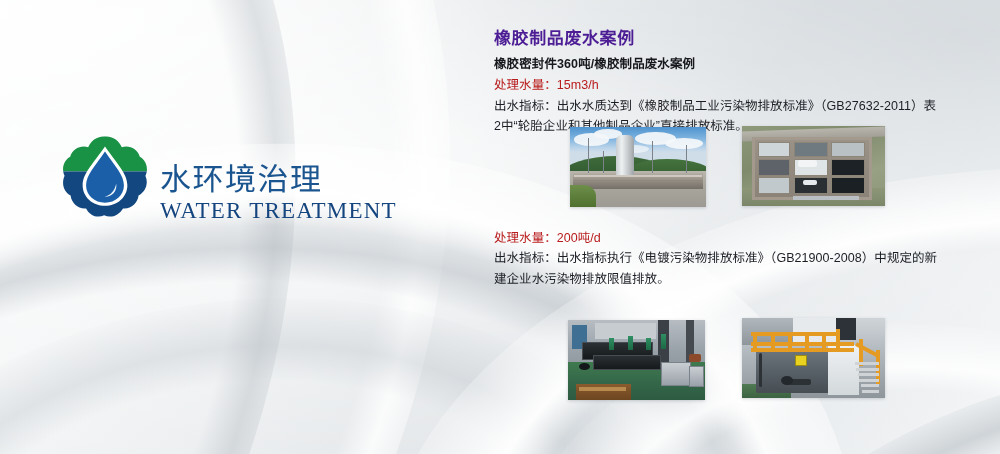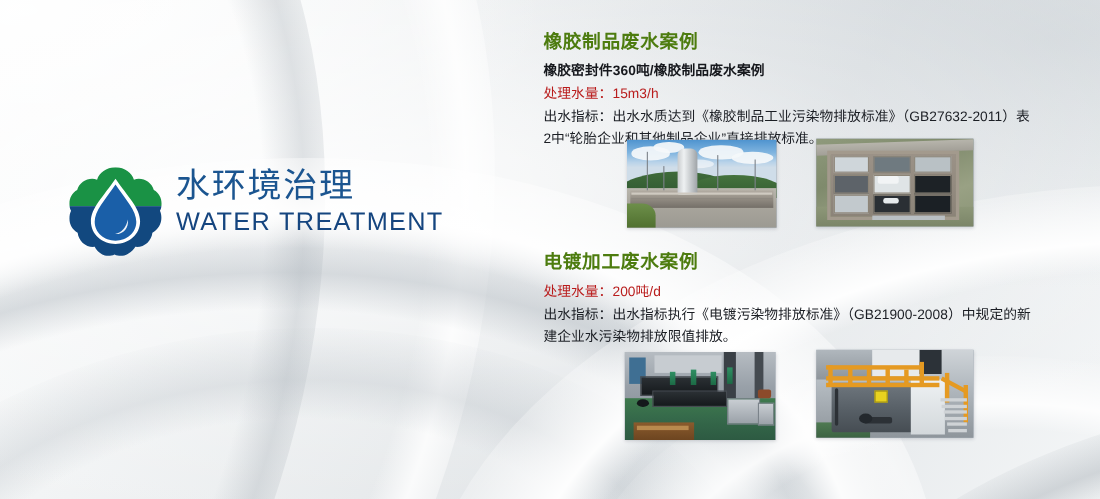--- a/index.html
+++ b/index.html
@@ -76,23 +76,24 @@
   .sw8 { 
     left: 700px; top: 380px; width: 760px; height: 420px;
     background: radial-gradient(ellipse at 50% 50%, rgba(150,159,167,0) 50%, rgba(150,159,167,0.38) 60%, rgba(150,159,167,0) 74%);
     transform: rotate(-16deg);
   }
 
   
   .brand {
     position: absolute;
     left: 62px;
-    top: 150px;
+    top: 134px;
     display: flex;
-    align-items: flex-start;
+    align-items: flex-end;
+    font-family: Liberation Serif, serif;
   }
   .logo-mark { width: 86px; height: 92px; flex: none; }
   .brand-text { margin-left: 12px; padding-top: 2px; }
   .brand-cn {
     font-size: 31px;
     letter-spacing: 1.5px;
     color: #1b5590;
     line-height: 1.12;
     font-weight: 400;
     white-space: nowrap;
@@ -115,21 +116,21 @@
   }
 
   
   .case { position: absolute; left: 494px; width: 452px; }
   .case-a { top: 28px; }
   .case-b { top: 228px; }
 
   .case-title {
     font-size: 17px;
     font-weight: bold;
-    color: #4d7c0f;
+    color: #4c1d95;
     letter-spacing: 0.6px;
     line-height: 1.25;
     margin: 0 0 6px 0;
   }
   .case-sub {
     font-size: 12.5px;
     font-weight: bold;
     color: #16181d;
     letter-spacing: 0.1px;
     line-height: 1.45;
@@ -335,21 +336,20 @@
       <div class="p2-cell" style="left:3%; top:66%; width:28%; height:30%; background:#c2c9cd;"></div>
       <div class="p2-cell" style="left:34%; top:66%; width:30%; height:30%; background:#2a2f34;"></div>
       <div class="p2-cell" style="left:67%; top:66%; width:29%; height:30%; background:#1b2025;"></div>
       <div style="position:absolute; left:38%; top:36%; width:16%; height:12%; background:#f2f4f5; border-radius:2px;"></div>
       <div style="position:absolute; left:42%; top:70%; width:12%; height:9%; background:#e6eaec; border-radius:2px;"></div>
     </div>
     <div style="position:absolute; left:36%; top:88%; width:46%; height:4px; background:#b9bfc3;"></div>
   </div>
 
   <div class="case case-b">
-    <h2 class="case-title">电镀加工废水案例</h2>
     <p class="case-line">处理水量：200吨/d</p>
     <p class="case-para">出水指标：出水指标执行《电镀污染物排放标准》（GB21900-2008）中规定的新建企业水污染物排放限值排放。</p>
   </div>
 
   <div class="photo" style="left:568px; top:320px; width:137px; height:80px;">
     <div class="layer p3-wall"></div>
     <div style="position:absolute; left:0; top:0; width:18%; height:54%; background:linear-gradient(180deg,#7e878f 0%,#5f6greater 100%);"></div>
     <div style="position:absolute; left:3%; top:6%; width:11%; height:30%; background:#3f6f93;"></div>
     <div style="position:absolute; left:20%; top:4%; width:44%; height:20%; background:#c7ccd1;"></div>
     <div style="position:absolute; left:66%; top:0%; width:8%; height:60%; background:#3a4046;"></div>

